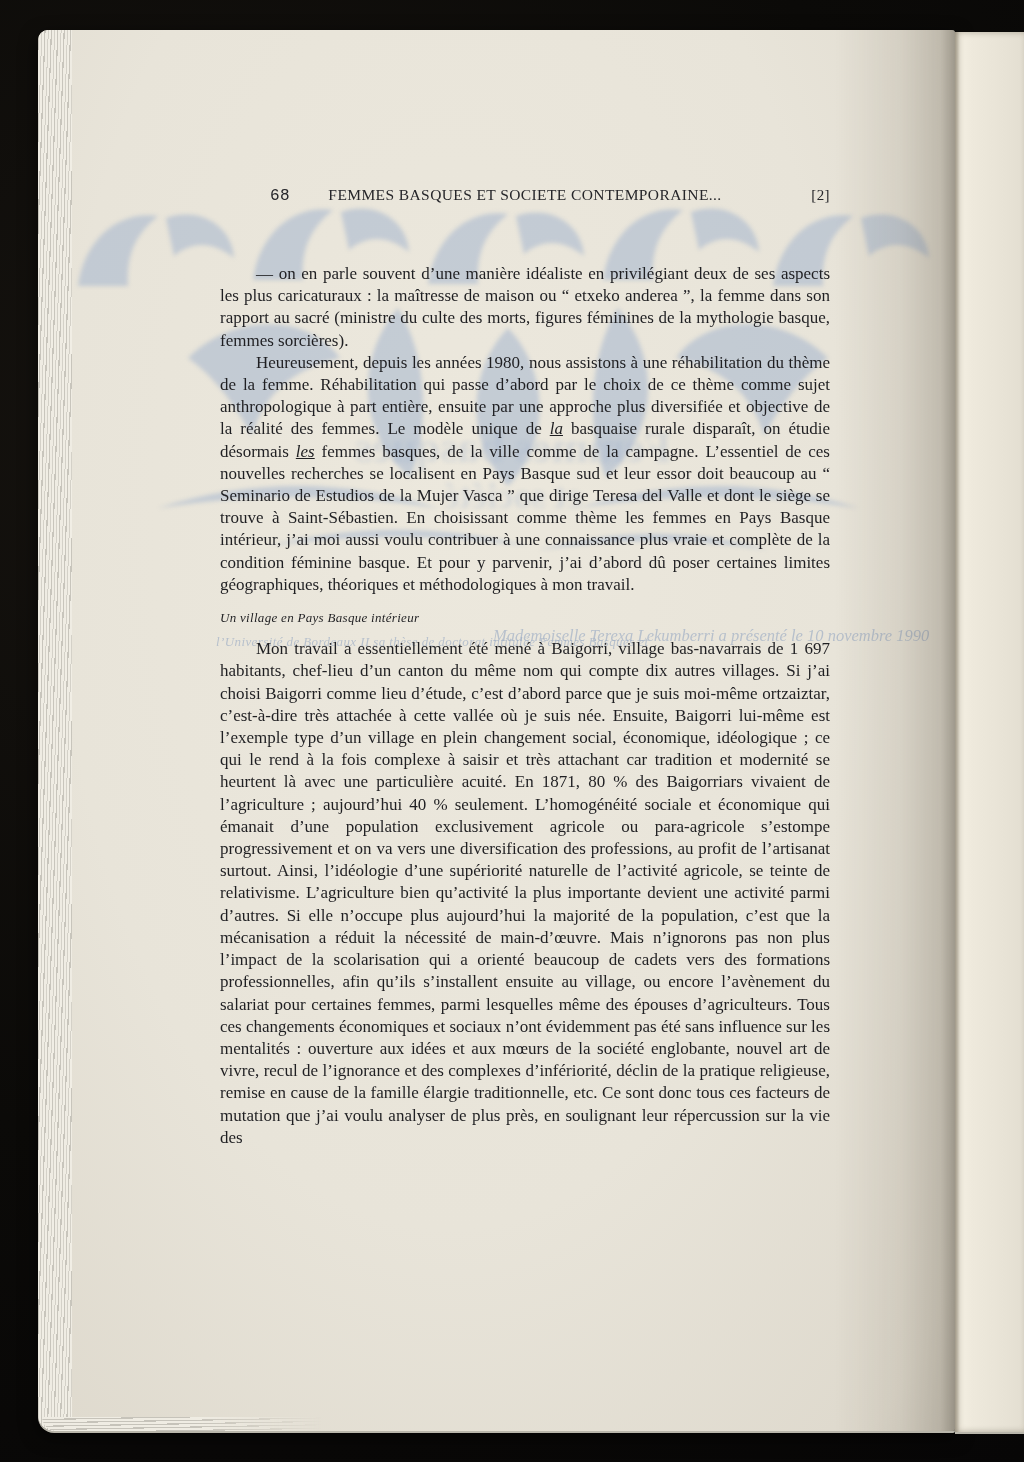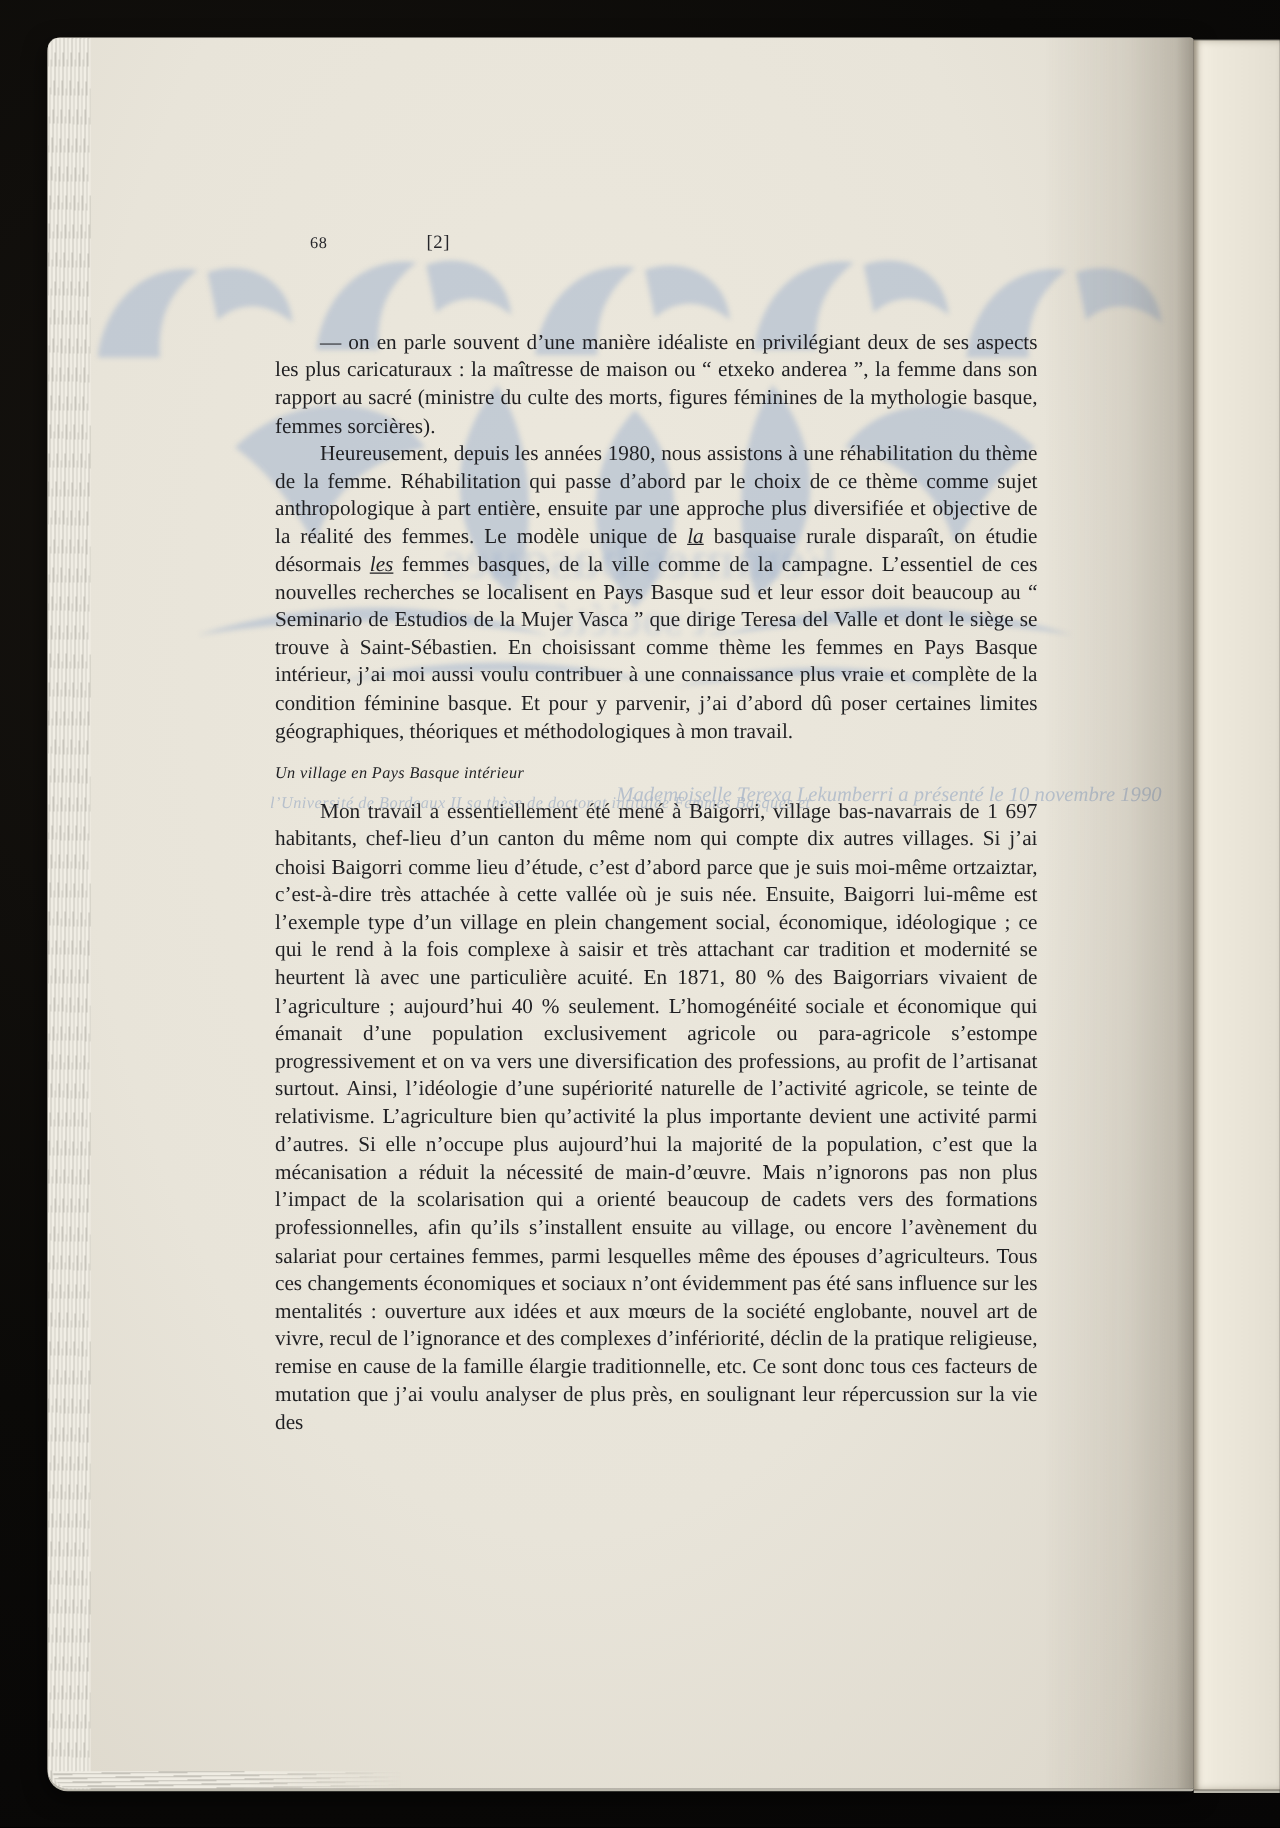--- a/index.html
+++ b/index.html
@@ -57,21 +57,21 @@
     font-style:italic;white-space:nowrap;
   }
   .ghost-line.g1{left:455px;top:596px;font-size:16.5px;}
   .ghost-line.g2{left:178px;top:604px;font-size:13px;letter-spacing:.4px;}
   
   .running-head{
     position:absolute;left:182px;top:156px;width:610px;height:20px;
     display:flex;align-items:baseline;color:#26262a;
     font-size:15.5px;letter-spacing:.4px;
   }
-  .running-head .folio{width:70px;text-align:center;font-size:13px;}
+  .running-head .folio{width:70px;text-align:right;font-size:16px;font-family:Liberation Mono, monospace;}
   .running-head .rtitle{flex:1;text-align:center;}
   .running-head .refmark{width:70px;text-align:right;font-size:15px;}
   .text-block{
     position:absolute;left:182px;top:205px;width:610px;
     color:#1f1f22;font-size:17px;line-height:22.2px;
     text-align:justify;
     margin-top:28px;
   }
   .text-block p{margin:0;text-indent:36px;}
   .text-block p em{font-style:italic;text-decoration:underline;}
@@ -117,20 +117,21 @@
 
     <div class="ghost-title">
       <div class="l1">Femmes basques</div>
       <div class="l2">et société</div>
     </div>
     <div class="ghost-line g1">Mademoiselle Terexa Lekumberri a présenté le 10 novembre 1990</div>
     <div class="ghost-line g2">l’Université de Bordeaux II sa thèse de doctorat intitulée Femmes Basques et</div>
 
     <div class="running-head">
       <span class="folio">68</span>
+      <span class="rtitle">FEMMES BASQUES ET SOCIETE CONTEMPORAINE...</span>
       <span class="refmark">[2]</span>
     </div>
 
     <div class="text-block" id="text-block">
         <p><span>— on en parle souvent d’une manière idéaliste en privilégiant deux de ses aspects les plus caricaturaux : la maîtresse de maison ou “ etxeko anderea ”, la femme dans son rapport au sacré (ministre du culte des morts, figures féminines de la mythologie basque, femmes sorcières).</span></p>
         <p><span>Heureusement, depuis les années 1980, nous assistons à une réhabilitation du thème de la femme. Réhabilitation qui passe d’abord par le choix de ce thème comme sujet anthropologique à part entière, ensuite par une approche plus diversifiée et objective de la réalité des femmes. Le modèle unique de </span><em>la</em><span> basquaise rurale disparaît, on étudie désormais </span><em>les</em><span> femmes basques, de la ville comme de la campagne. L’essentiel de ces nouvelles recherches se localisent en Pays Basque sud et leur essor doit beaucoup au “ Seminario de Estudios de la Mujer Vasca ” que dirige Teresa del Valle et dont le siège se trouve à Saint-Sébastien. En choisissant comme thème les femmes en Pays Basque intérieur, j’ai moi aussi voulu contribuer à une connaissance plus vraie et complète de la condition féminine basque. Et pour y parvenir, j’ai d’abord dû poser certaines limites géographiques, théoriques et méthodologiques à mon travail.</span></p>
         <h2 class="section-heading">Un village en Pays Basque intérieur</h2>
         <p><span>Mon travail a essentiellement été mené à Baigorri, village bas-navarrais de 1 697 habitants, chef-lieu d’un canton du même nom qui compte dix autres villages. Si j’ai choisi Baigorri comme lieu d’étude, c’est d’abord parce que je suis moi-même ortzaiztar, c’est-à-dire très attachée à cette vallée où je suis née. Ensuite, Baigorri lui-même est l’exemple type d’un village en plein changement social, économique, idéologique ; ce qui le rend à la fois complexe à saisir et très attachant car tradition et modernité se heurtent là avec une particulière acuité. En 1871, 80 % des Baigorriars vivaient de l’agriculture ; aujourd’hui 40 % seulement. L’homogénéité sociale et économique qui émanait d’une population exclusivement agricole ou para-agricole s’estompe progressivement et on va vers une diversification des professions, au profit de l’artisanat surtout. Ainsi, l’idéologie d’une supériorité naturelle de l’activité agricole, se teinte de relativisme. L’agriculture bien qu’activité la plus importante devient une activité parmi d’autres. Si elle n’occupe plus aujourd’hui la majorité de la population, c’est que la mécanisation a réduit la nécessité de main-d’œuvre. Mais n’ignorons pas non plus l’impact de la scolarisation qui a orienté beaucoup de cadets vers des formations professionnelles, afin qu’ils s’installent ensuite au village, ou encore l’avènement du salariat pour certaines femmes, parmi lesquelles même des épouses d’agriculteurs. Tous ces changements économiques et sociaux n’ont évidemment pas été sans influence sur les mentalités : ouverture aux idées et aux mœurs de la société englobante, nouvel art de vivre, recul de l’ignorance et des complexes d’infériorité, déclin de la pratique religieuse, remise en cause de la famille élargie traditionnelle, etc. Ce sont donc tous ces facteurs de mutation que j’ai voulu analyser de plus près, en soulignant leur répercussion sur la vie des</span></p>
       </div>
 

